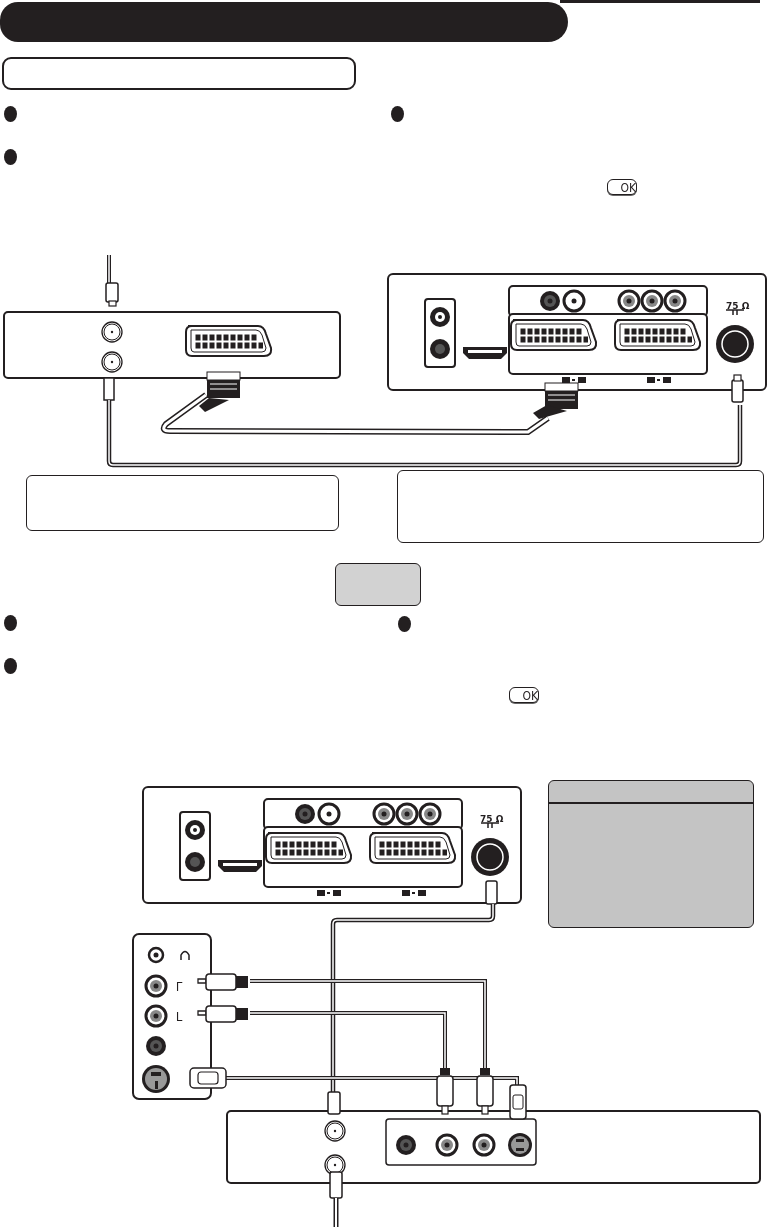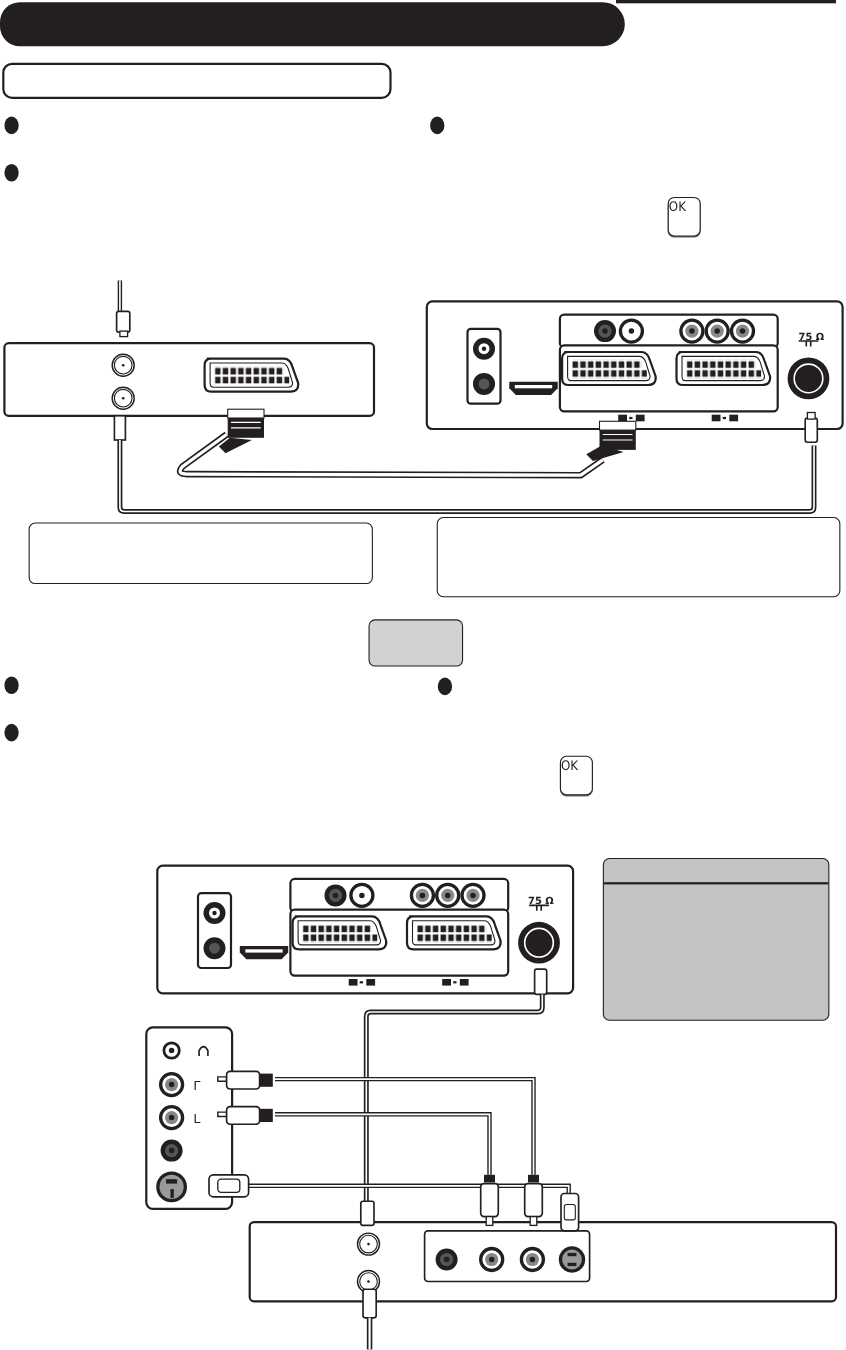--- a/index.html
+++ b/index.html
@@ -2,21 +2,21 @@
 <html><head>
 <meta charset="utf-8">
 <style>
   html,body{margin:0;padding:0;background:#fff;}
   body{width:769px;height:1227px;position:relative;overflow:hidden;font-family:"Liberation Sans",sans-serif;color:#231f20;}
   .abs{position:absolute;}
   .header-bar{left:0;top:2px;width:568px;height:40px;background:#231f20;border-radius:0 20px 20px 0;border-top-left-radius:18px;border-bottom-left-radius:18px;}
   .header-rule{left:560px;top:0;width:200px;height:3px;background:#231f20;}
   .section-box{left:2px;top:57px;width:354px;height:33px;border:2px solid #231f20;border-radius:9px;box-sizing:border-box;}
   .bullet{width:13px;height:16px;border-radius:50%;background:#231f20;}
-  .ok-key{width:30px;height:36px;border:1.5px solid #231f20;border-radius:6px;box-sizing:border-box;font-family:"DejaVu Sans Condensed","DejaVu Sans",sans-serif;font-size:12px;line-height:17px;text-align:left;box-shadow:0 1px 0 #666;background:#fff;}
+  .ok-key{width:30px;height:16px;border:1.5px solid #231f20;border-radius:6px;box-sizing:border-box;font-family:"DejaVu Sans Condensed","DejaVu Sans",sans-serif;font-size:12px;line-height:17px;text-align:right;box-shadow:0 1px 0 #666;background:#fff;}
   .note-box{border:1.5px solid #231f20;border-radius:6px;box-sizing:border-box;background:#fff;}
   .grey-tab{left:335px;top:563px;width:86px;height:43px;background:#d2d2d2;border:1.5px solid #231f20;border-radius:6px;box-sizing:border-box;}
   .grey-panel{left:548px;top:780px;width:206px;height:148px;background:#c4c4c4;border:1.5px solid #231f20;border-radius:6px;box-sizing:border-box;}
   .grey-panel .divider{position:absolute;left:0;right:0;top:21px;height:1.5px;background:#231f20;}
   svg{position:absolute;left:0;top:0;}
   .t75{font-family:"DejaVu Sans",sans-serif;font-size:9px;font-weight:bold;}
 </style>
 </head>
 <body>
 

